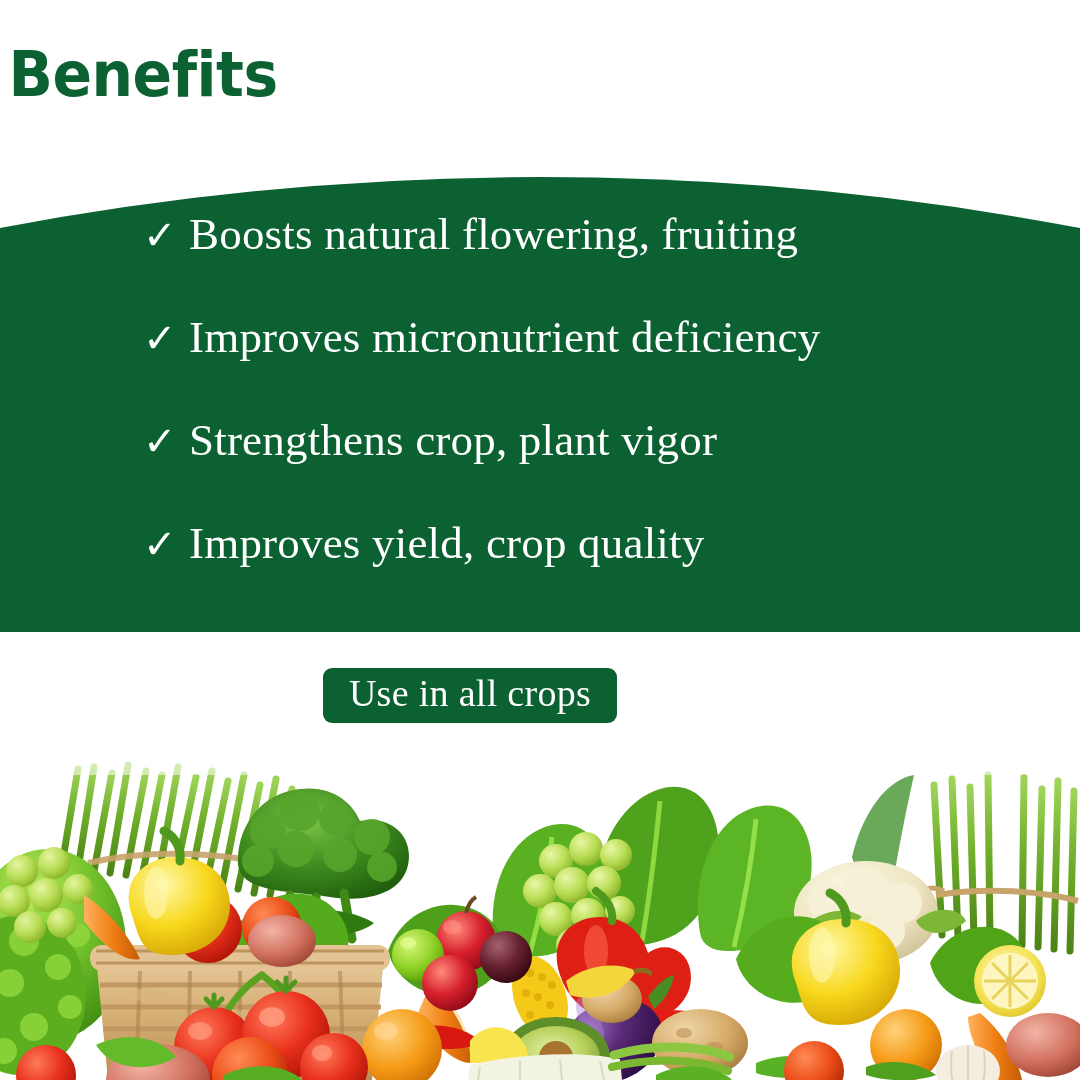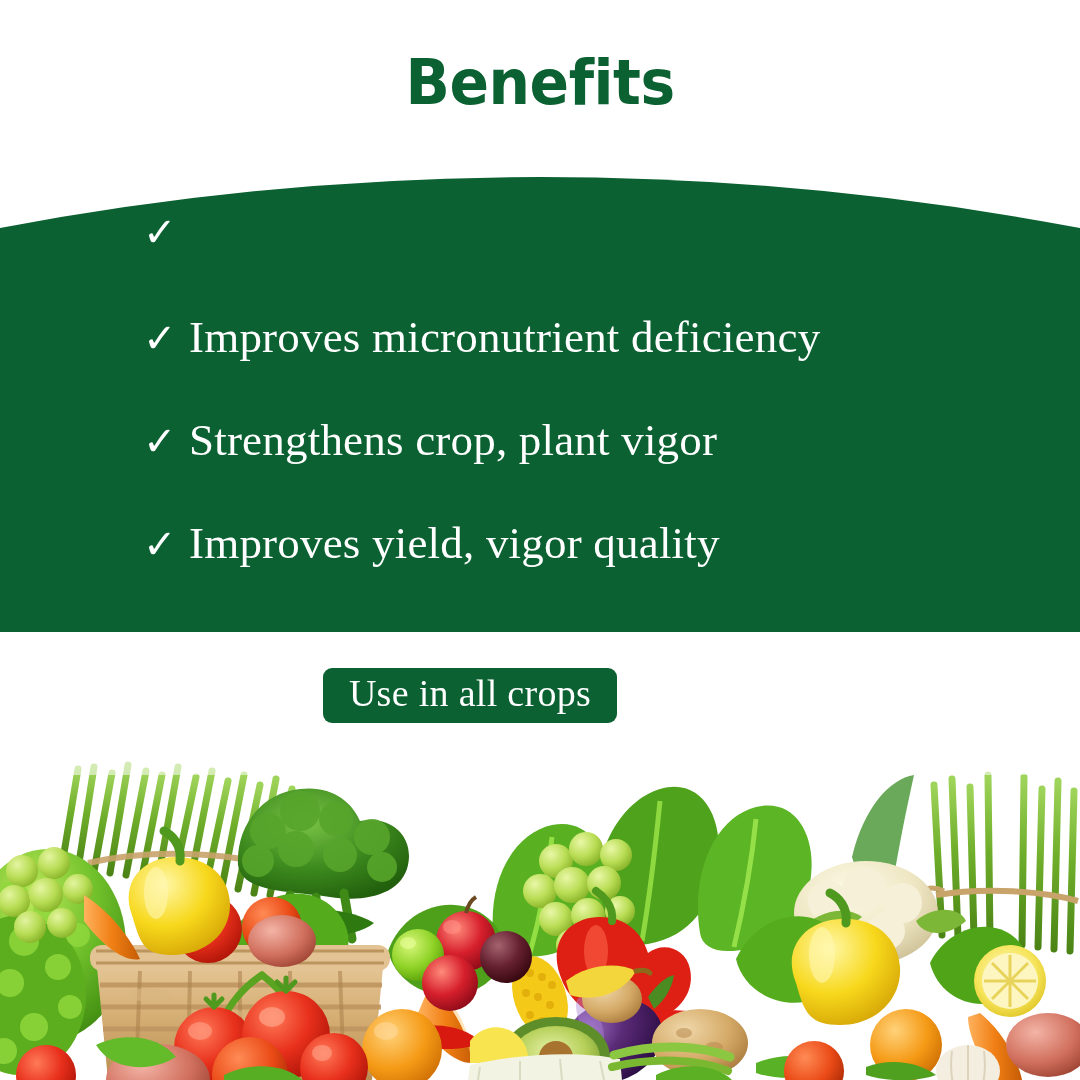--- a/index.html
+++ b/index.html
@@ -16,26 +16,26 @@
     position:relative;
     width:1080px;
     height:1080px;
     background:#ffffff;
     overflow:hidden;
   }
 
   
   .title-area {
     position:absolute;
-    top:8px; left:0;
+    top:0; left:0;
     width:1080px;
     height:150px;
     display:flex;
     align-items:center;
-    justify-content:center;
+    justify-content:flex-start;
     z-index:5;
   }
   .page-title {
     font-family:"DejaVu Sans", sans-serif;
     font-weight:bold;
     font-size:62px;
     letter-spacing:-0.5px;
     color:#0b6131;
     line-height:1;
     text-align:center;
@@ -134,35 +134,36 @@
   <div class="panel-wrap">
     <svg class="panel-svg" viewBox="0 0 1080 492" preserveAspectRatio="none">
 
       <path d="M0,88 Q540,-14 1080,88 L1080,492 L0,492 Z" fill="#0b6131"></path>
     </svg>
 
     <div class="benefits-list">
 
       <div class="benefit-item">
         <span class="check-icon">✓</span>
+        <span class="benefit-text">Boosts natural flowering, fruiting</span>
       </div>
 
       <div class="benefit-item">
         <span class="check-icon">✓</span>
         <span class="benefit-text">Improves micronutrient deficiency</span>
       </div>
 
       <div class="benefit-item">
         <span class="check-icon">✓</span>
         <span class="benefit-text">Strengthens crop, plant vigor</span>
       </div>
 
       <div class="benefit-item">
         <span class="check-icon">✓</span>
-        <span class="benefit-text">Improves yield, vigor quality</span>
+        <span class="benefit-text">Improves yield, crop quality</span>
       </div>
 
     </div>
   </div>
 
   <div class="badge-row">
     <div class="crops-badge">Use in all crops</div>
   </div>
 
   <div class="produce-band">

